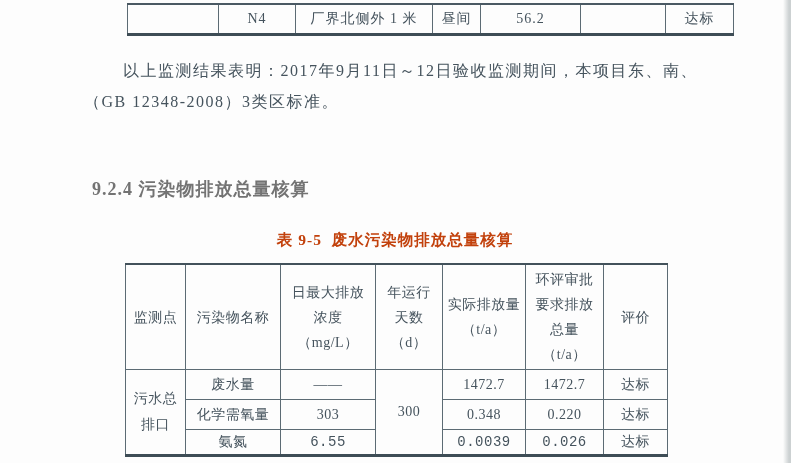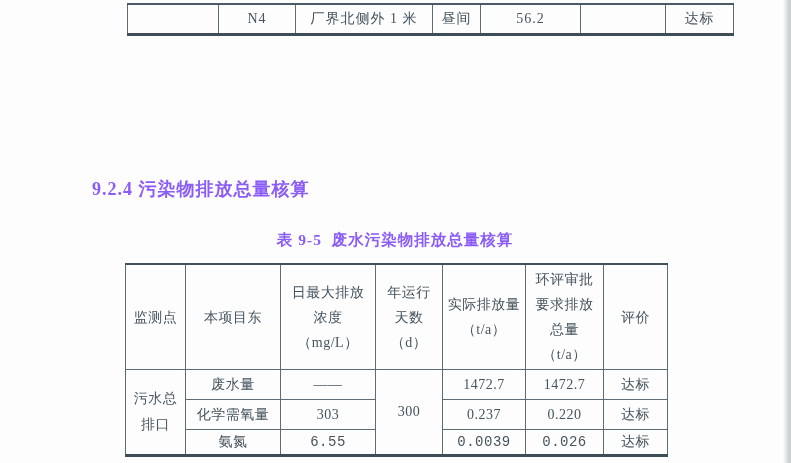--- a/index.html
+++ b/index.html
@@ -30,29 +30,29 @@
   .para{
     position:absolute;left:84px;top:55px;width:622px;
     font-size:16px;letter-spacing:1.5px;
   }
   .para .pline{height:31px;line-height:31px;white-space:nowrap;}
   .para .indent{padding-left:39px;}
 
   
   .heading{
     position:absolute;left:92px;top:177px;
-    font-size:18px;font-weight:bold;letter-spacing:1px;color:#8b5cf6;
+    font-size:18px;font-weight:bold;letter-spacing:1px;color:#737373;
     white-space:nowrap;
   }
 
   
   .caption{
     position:absolute;left:92px;top:230px;width:606px;
     text-align:center;font-size:15.5px;font-weight:bold;
-    letter-spacing:1px;white-space:pre;color:#8b5cf6;
+    letter-spacing:1px;white-space:pre;color:#c2410c;
   }
 
   
   .t-main{
     position:absolute;left:125px;top:263px;width:542px;
     border-top:2px solid #43525b;
     border-bottom:3px solid #3e4d56;
     font-size:14px;letter-spacing:0.5px;
   }
   .t-main td{border:1px solid #5c6b74;}
@@ -81,40 +81,42 @@
     <td>厂界北侧外 1 米</td>
     <td>昼间</td>
     <td>56.2</td>
     <td></td>
     <td>达标</td>
   </tr>
 </tbody>
   </table>
 
 <div class="para">
+  <div class="pline indent">以上监测结果表明：2017年9月11日～12日验收监测期间，本项目东、南、</div>
+  <div class="pline">（GB 12348-2008）3类区标准。</div>
 </div>
 
 <div class="heading">9.2.4 污染物排放总量核算</div>
 
 <div class="caption">表 9-5  废水污染物排放总量核算</div>
 
 <table class="t-main">
   <colgroup>
     <col style="width:60px">
       <col style="width:95px">
       <col style="width:95px">
     <col style="width:67px">
       <col style="width:83px">
       <col style="width:78px">
     <col style="width:64px">
   </colgroup>
   <tbody>
       <tr class="hrow">
     <td>监测点</td>
-    <td>本项目东</td>
+    <td>污染物名称</td>
     <td>日最大排放
 浓度（mg/L）</td>
     <td>年运行
 天数（d）</td>
     <td>实际排放量
 （t/a）</td>
     <td>环评审批
 要求排放
 总量
 （t/a）</td>
@@ -126,21 +128,21 @@
     <td>废水量</td>
     <td>——</td>
     <td rowspan="3">300</td>
     <td>1472.7</td>
     <td>1472.7</td>
     <td>达标</td>
   </tr>
   <tr class="r">
     <td>化学需氧量</td>
     <td>303</td>
-    <td>0.237</td>
+    <td>0.348</td>
     <td>0.220</td>
     <td>达标</td>
   </tr>
   <tr class="r r3">
     <td>氨氮</td>
     <td>6.55</td>
     <td>0.0039</td>
     <td>0.026</td>
     <td>达标</td>
   </tr>

